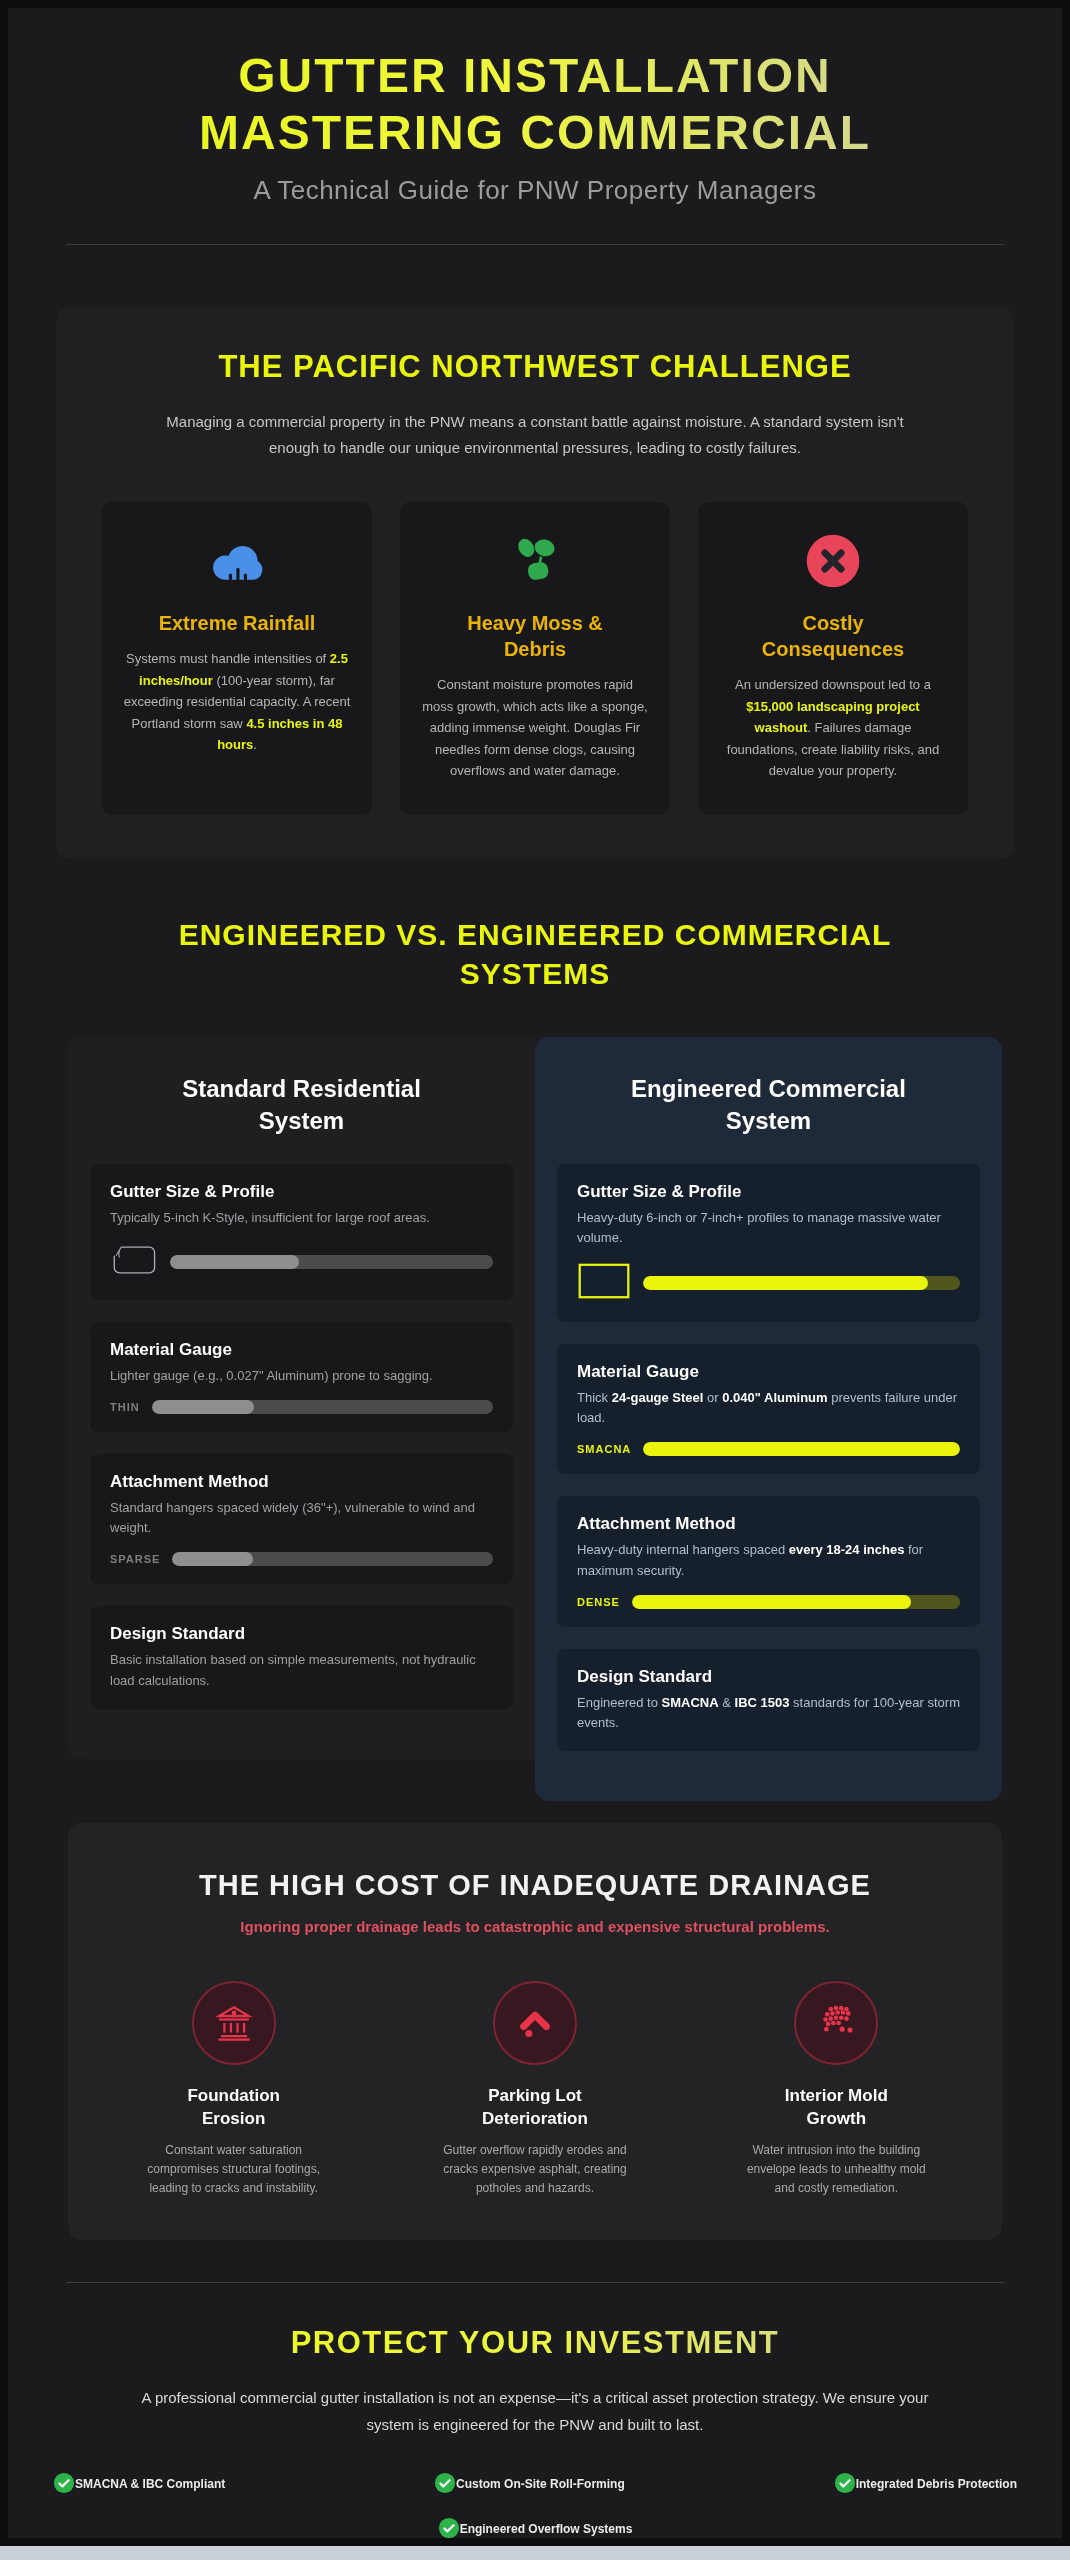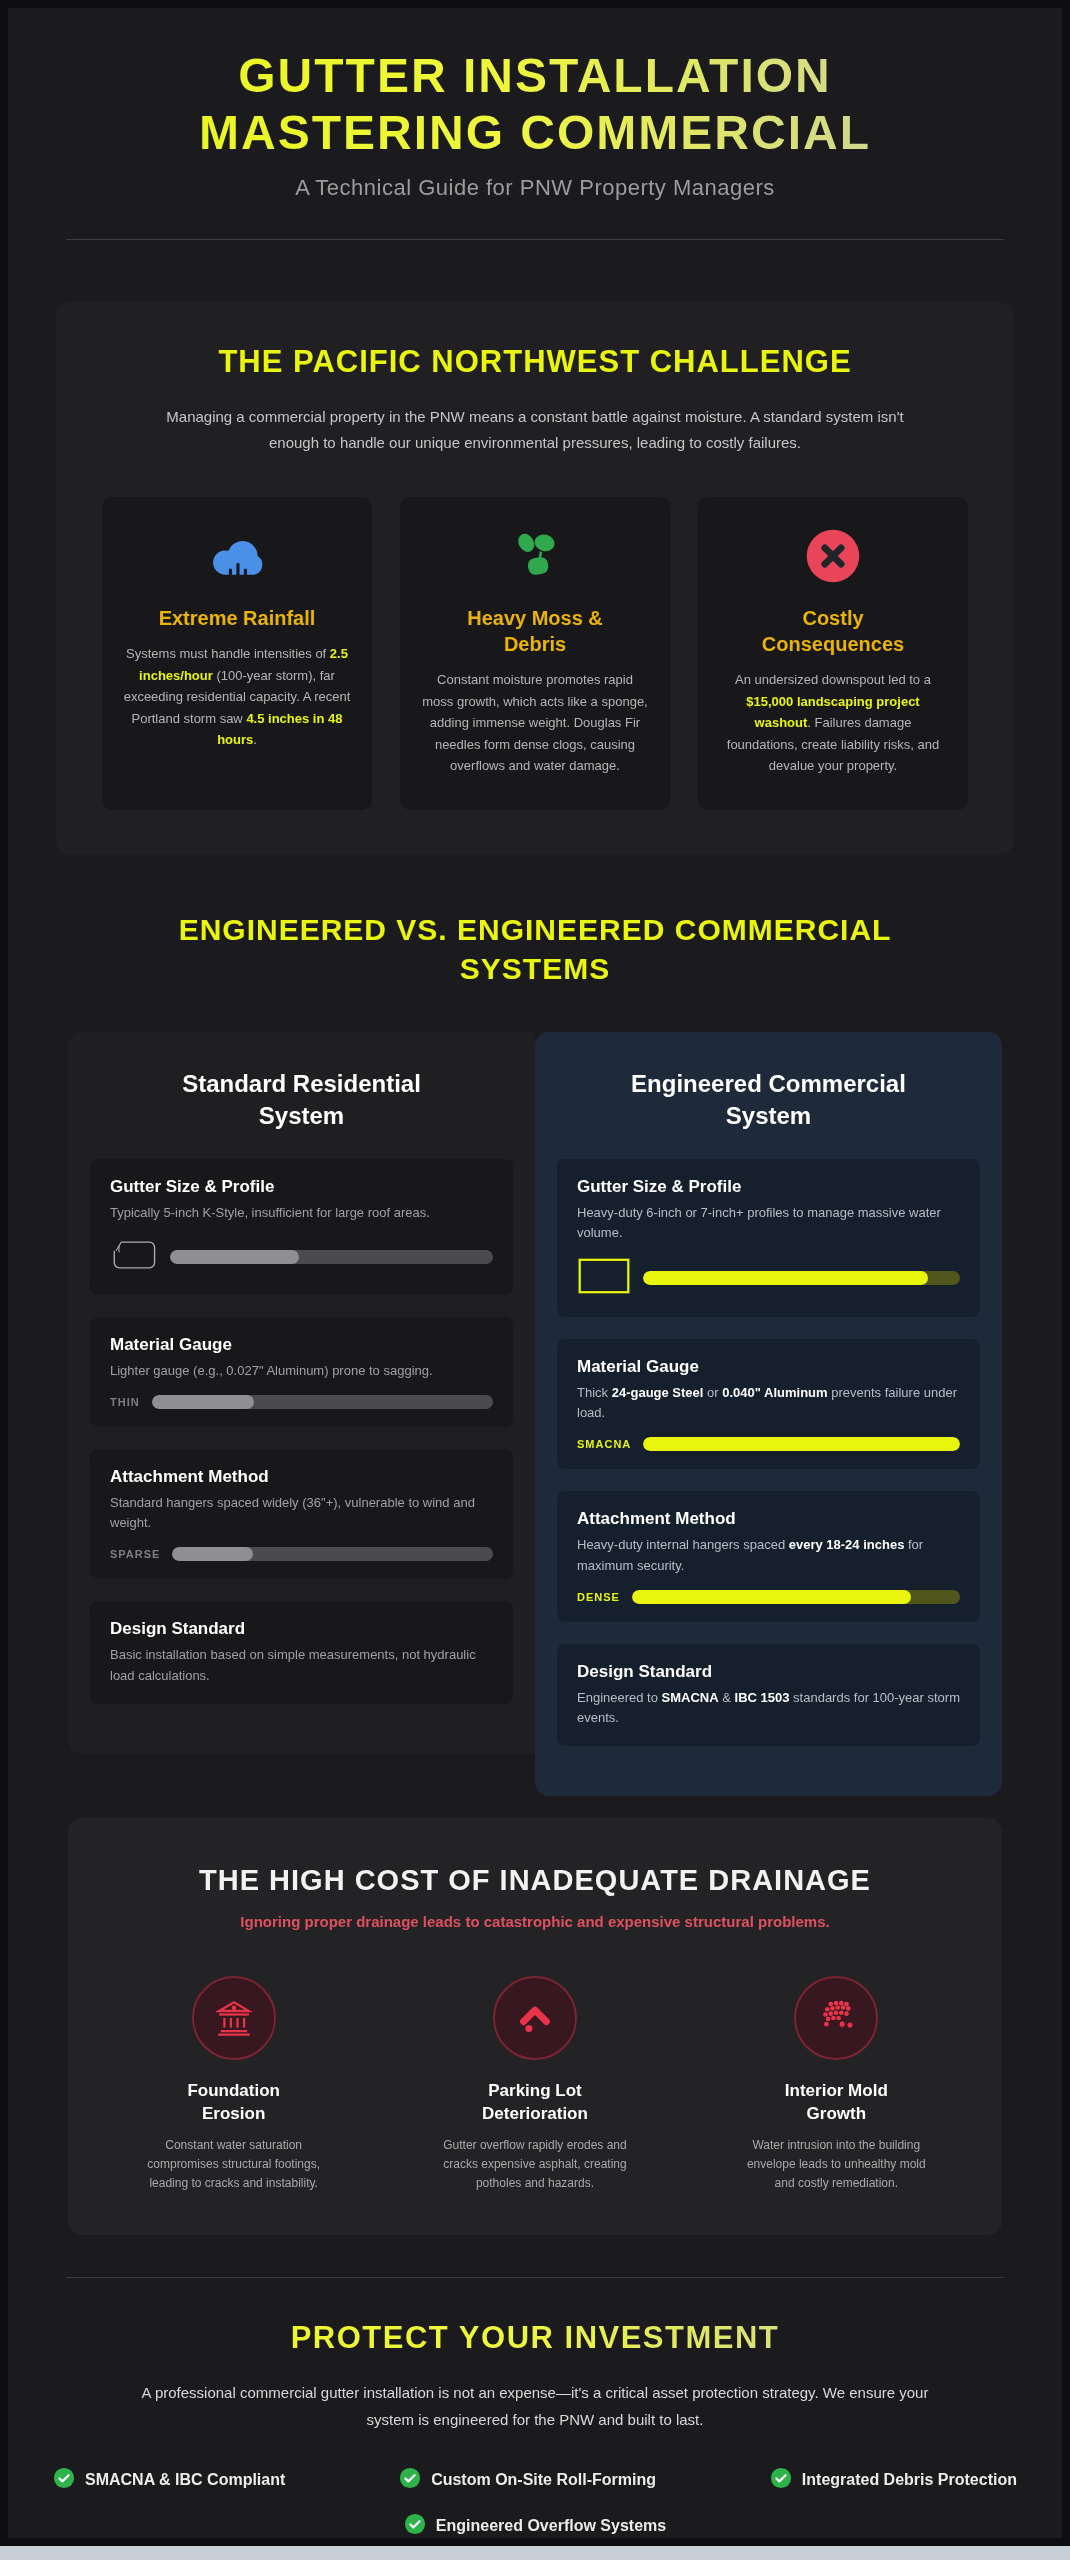--- a/index.html
+++ b/index.html
@@ -12,21 +12,21 @@
 
   .grad-text { color:#e9f245; }
   @supports (-webkit-background-clip: text) {
     .grad-text {
       background:linear-gradient(90deg,#e9f716 4%,#eef63e 48%,#c6cbae 96%);
       -webkit-background-clip:text; -webkit-text-fill-color:transparent;
     }
   }
 
   .header-title { text-align:center; font-size:48px; font-weight:800; letter-spacing:2px; line-height:1.18; margin-top:40px; }
-  .header-sub { text-align:center; color:#9c9c9e; font-size:22px; margin-top:14px; letter-spacing:.5px; }
+  .header-sub { text-align:center; color:#9c9c9e; font-size:26px; margin-top:14px; letter-spacing:.5px; }
   .divider { width:938px; border:0; border-top:1px solid #3c3c3e; margin:38px auto 0; }
 
   .box { width:958px; margin:62px auto 0; background:#202022; border-radius:14px; padding:42px 46px 44px; }
   .sec-title { text-align:center; color:#e9f50d; font-size:31px; font-weight:800; letter-spacing:1px; }
   .challenge-intro { max-width:770px; margin:24px auto 0; text-align:center; color:#c6c6c8; font-size:15px; line-height:1.7; }
   .cards3 { display:flex; gap:28px; margin-top:42px; }
   .chal-card { flex:1; background:#18181a; border-radius:10px; padding:30px 14px 34px; text-align:center; }
   .chal-icon { height:58px; display:flex; align-items:center; justify-content:center; }
   .chal-title { color:#eab308; font-size:20px; font-weight:800; margin:20px auto 12px; max-width:180px; line-height:1.3; }
   .chal-body { color:#b5b5b7; font-size:13px; line-height:1.65; max-width:228px; margin:0 auto; }
@@ -62,21 +62,21 @@
   .drain-sub { text-align:center; color:#df5060; font-size:15px; font-weight:bold; margin-top:16px; }
   .cards4 { display:flex; gap:22px; margin-top:46px; }
   .drain-card { flex:1; text-align:center; }
   .drain-circle { width:84px; height:84px; border-radius:50%; background:#371720; border:2px solid #7c2433; margin:0 auto; display:flex; align-items:center; justify-content:center; }
   .drain-card-title { color:#fff; font-size:17px; font-weight:800; line-height:1.35; margin:20px auto 10px; max-width:150px; }
   .drain-card-body { color:#a9a9ab; font-size:12px; line-height:1.6; max-width:188px; margin:0 auto; }
 
   .cta-title { text-align:center; font-size:31px; font-weight:800; letter-spacing:1.5px; margin-top:42px; }
   .cta-body { max-width:790px; margin:24px auto 0; text-align:center; color:#d8d8da; font-size:15px; line-height:1.75; }
   .badges { width:964px; margin:34px auto 0; display:flex; justify-content:space-between; }
-  .badge { display:flex; align-items:center; gap:10px; color:#ececec; font-size:16px; font-weight:bold;justify-content:flex-end; }
+  .badge { display:flex; align-items:center; color:#ececec; font-size:12px; font-weight:bold;justify-content:flex-end; }
   .badges-row2 { display:flex; justify-content:center; margin-top:20px; }
   .watermark { text-align:right; padding-right:46px; margin-top:2px; color:#58585a; font-size:27px; font-weight:800; letter-spacing:7px; }
 </style>
 </head>
 <body>
 
 <div class="canvas">
 
   <div>
     <div class="header-title grad-text">

